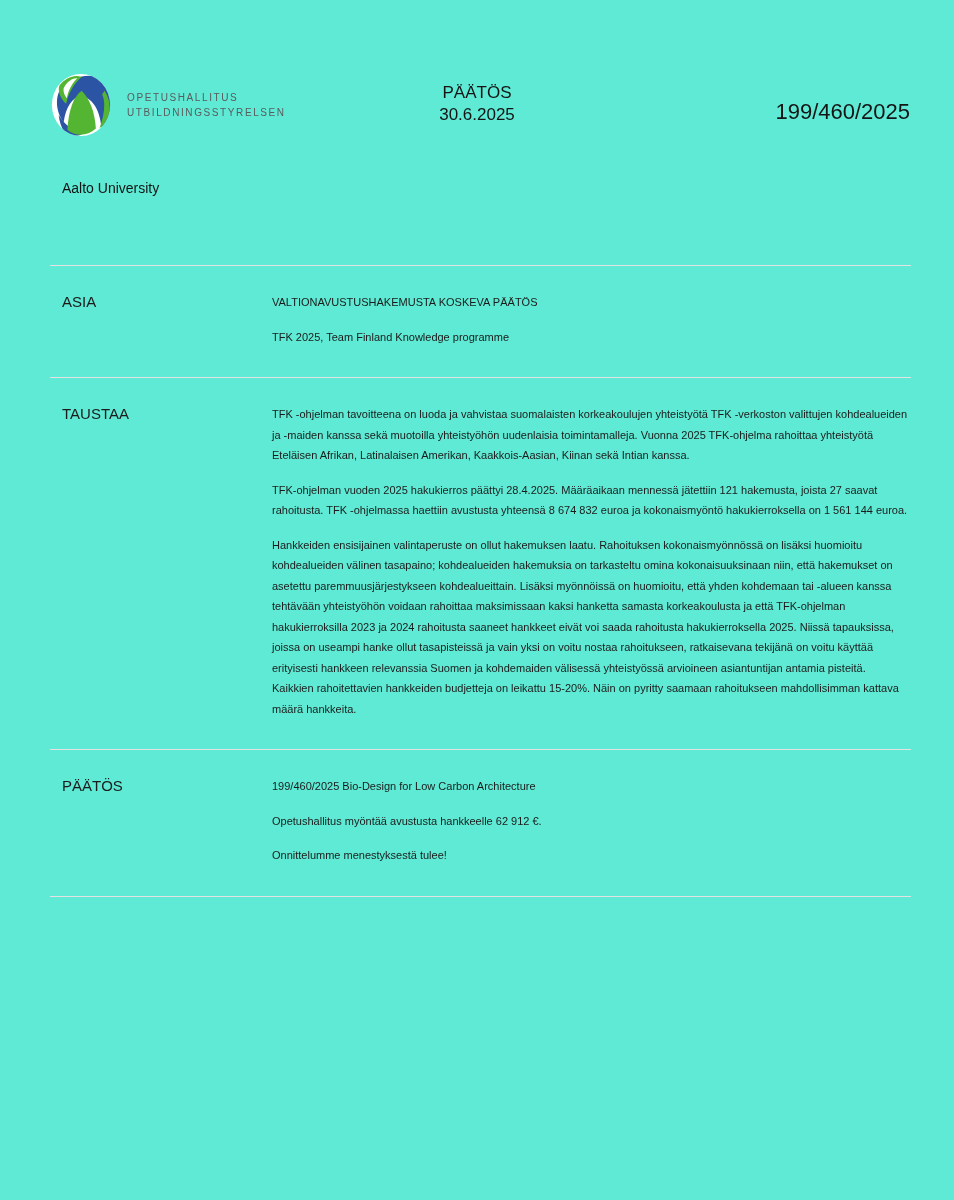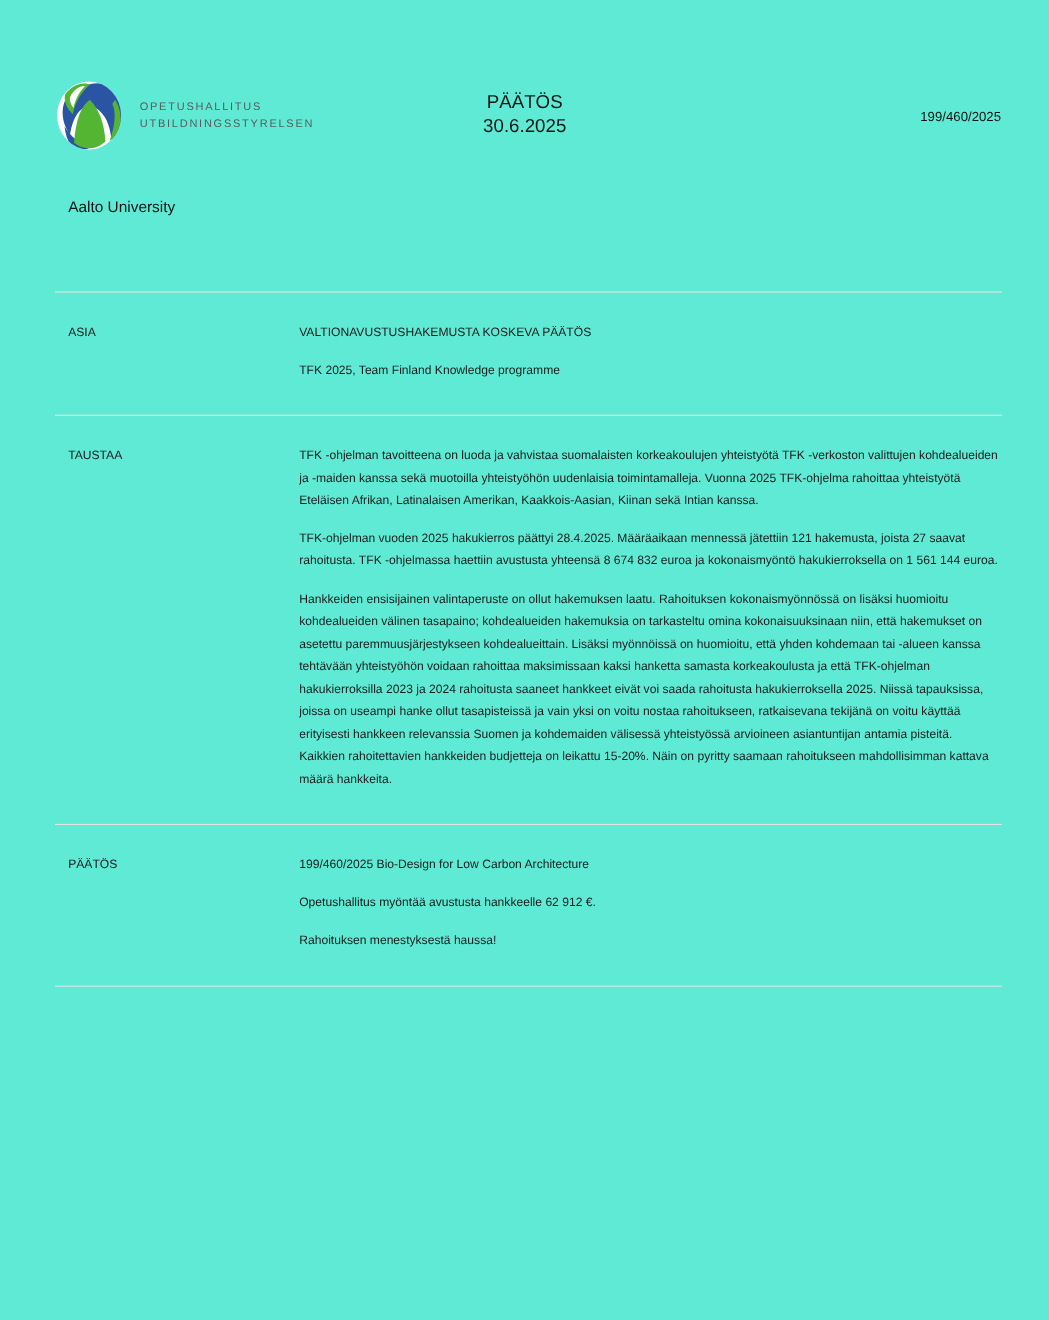--- a/index.html
+++ b/index.html
@@ -12,29 +12,29 @@
     color: #1b1b1b;
     -webkit-font-smoothing: antialiased;
   }
   .page { position: relative; width: 954px; height: 1200px; background: #5eead4; overflow: hidden; }
 
   
   .logo { position: absolute; left: 50px; top: 71px; display: flex; align-items: center; gap: 15px; }
   .logo-ball { width: 62px; height: 68px; display: block; }
   .logo-text { font-size: 10px; letter-spacing: 1.6px; color: #5a5b5d; line-height: 15px; white-space: nowrap; }
   .header-center { position: absolute; left: 0; right: 0; top: 82px; text-align: center; font-size: 17px; line-height: 22px; color: #141414; }
-  .header-ref { position: absolute; right: 44px; top: 99px; font-size: 12px; color: #141414; }
+  .header-ref { position: absolute; right: 44px; top: 99px; font-size: 22px; color: #141414; }
 
   .recipient { position: absolute; left: 62px; top: 180px; font-size: 14px; color: #141414; }
 
   
   .sections { position: absolute; left: 0; top: 265px; width: 954px; }
   .divider { border: 0; border-top: 1px solid #e3e3e3; margin: 0 43px 0 50px; height: 0; }
   .row { display: flex; padding: 26px 44px 30px 62px; align-items: flex-start; }
-  .row-label { width: 210px; flex: none; font-size: 11px; line-height: 20.5px; color: #1b1b1b; }
+  .row-label { width: 210px; flex: none; font-size: 15px; line-height: 20.5px; color: #1b1b1b; }
   .row-content { flex: 1; max-width: 640px; font-size: 11px; line-height: 20.5px; color: #1b1b1b; }
   .row-content p { margin: 0 0 14px 0; }
   .row-content p:last-child { margin-bottom: 0; }
 </style>
 </head>
 <body>
 
 <div class="page">
 
   <div class="logo">
@@ -97,20 +97,20 @@
       </div>
     </div>
 
     <hr class="divider">
 
     <div class="row">
       <div class="row-label">PÄÄTÖS</div>
       <div class="row-content">
         <p>199/460/2025 Bio-Design for Low Carbon Architecture</p>
         <p>Opetushallitus myöntää avustusta hankkeelle 62 912 €.</p>
-        <p>Rahoituksen menestyksestä haussa!</p>
+        <p>Onnittelumme menestyksestä tulee!</p>
       </div>
     </div>
 
     <hr class="divider">
   </div>
 
 </div>
 
 </body></html>

